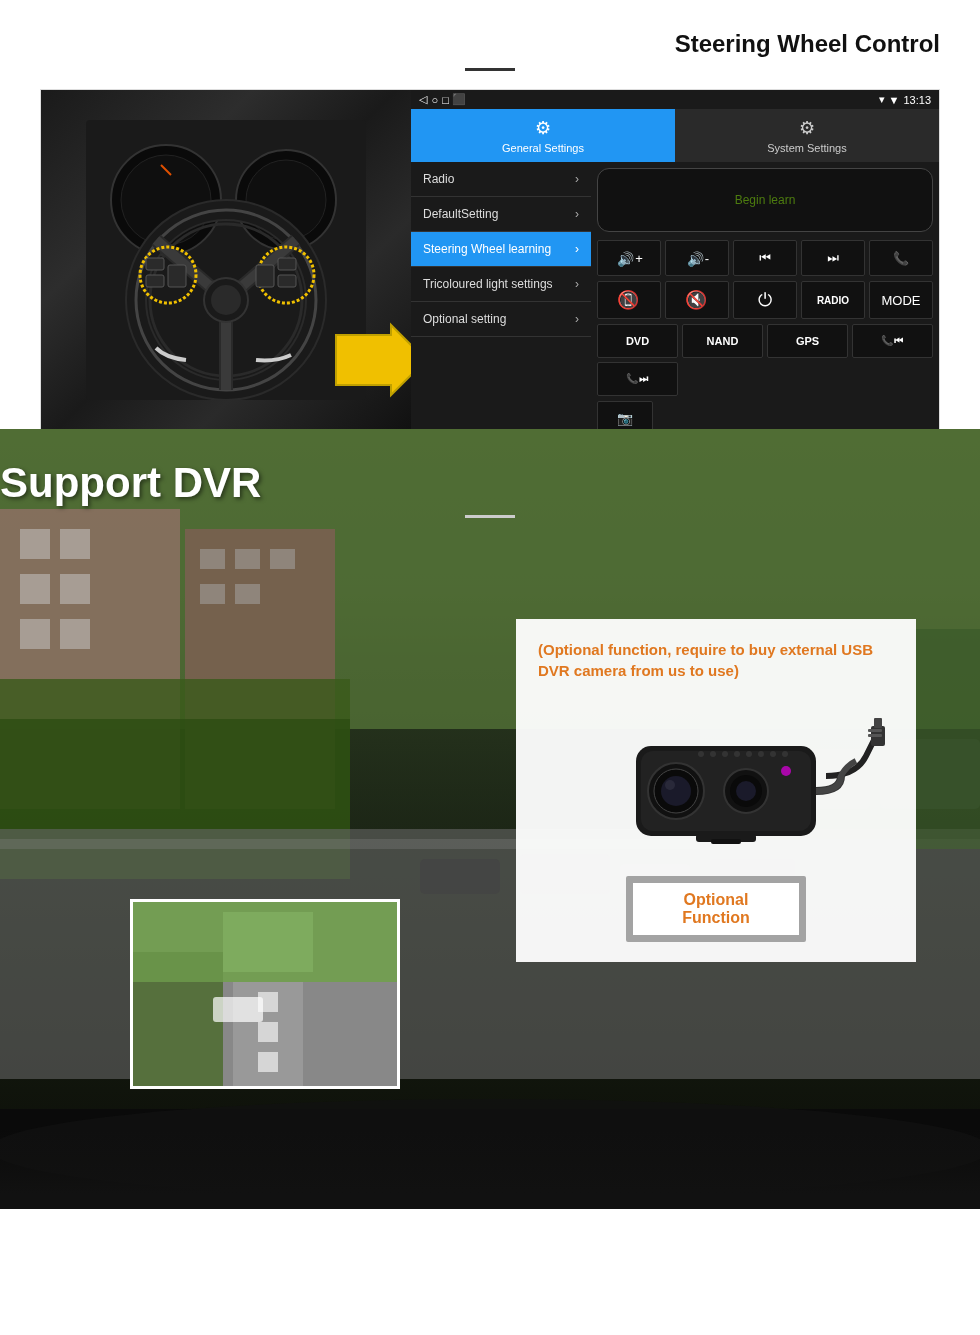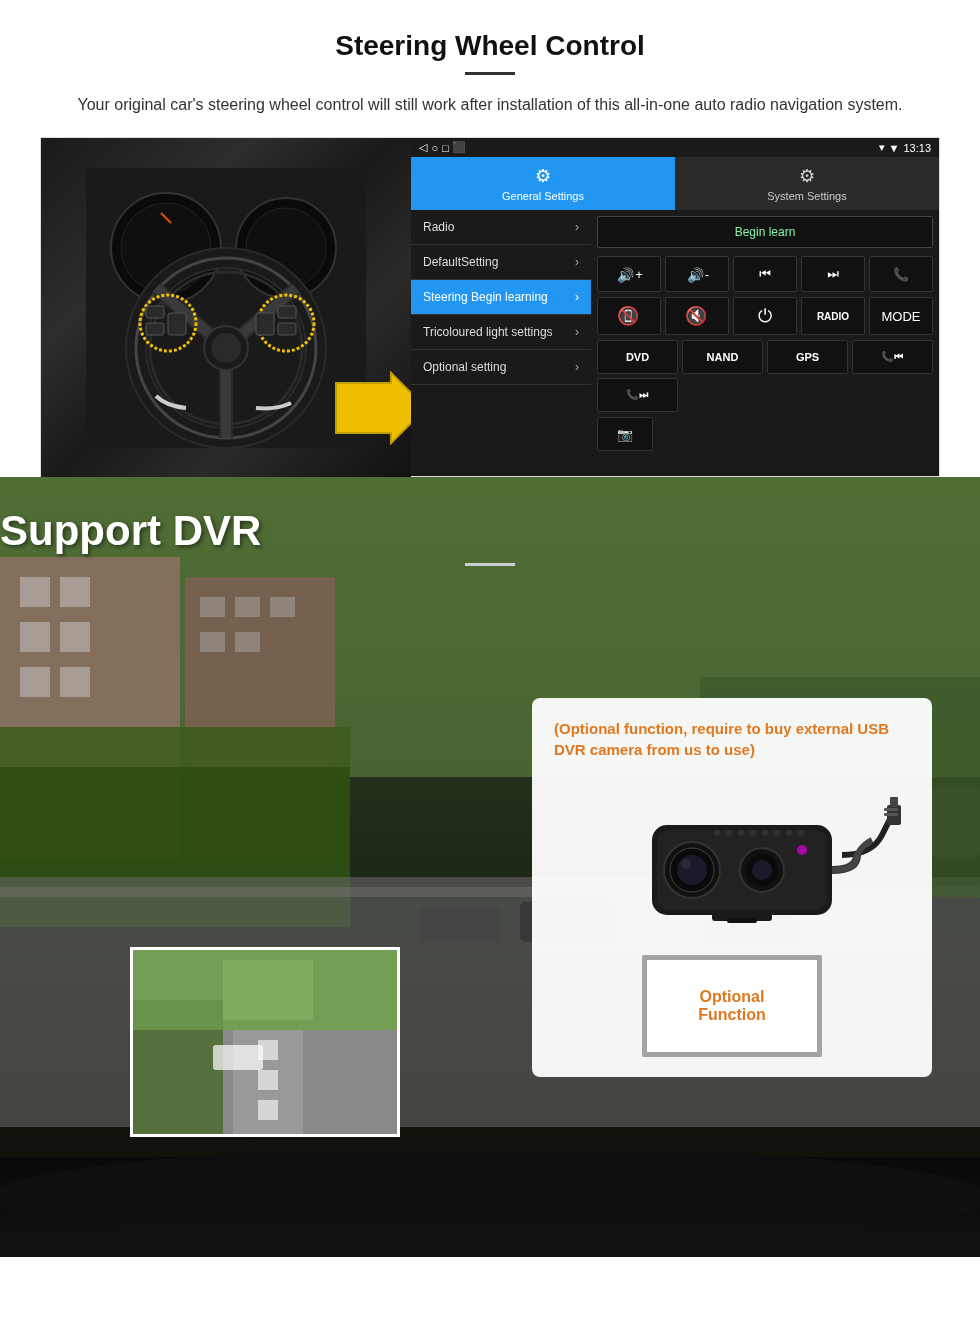--- a/index.html
+++ b/index.html
@@ -9,24 +9,25 @@
       font-family: Arial, sans-serif;
       overflow-x: hidden;
     }
 
     
     .section-swc {
       padding: 30px 40px 0;
       text-align: center;
     }
     .section-swc h1 {
-      font-size: 28px;
+      font-size: 24px;
       font-weight: 900;
       color: #111;
       margin-bottom: 10px;
+      text-align: right;
     }
     .section-swc .divider {
       width: 50px;
       height: 3px;
       background: #333;
       margin: 0 auto 18px;
     }
     .section-swc .subtitle {
       font-size: 16px;
       color: #333;
@@ -169,26 +170,26 @@
       gap: 5px;
     }
 
     .begin-learn-row {
       display: flex;
       justify-content: flex-end;
       margin-bottom: 3px;
     }
     .begin-learn-btn {
       background: #111;
-      color: #86efac;
+      color: #4d7c0f;
       border: 1px solid #444;
-      padding: 8px 20px;
+      padding: 24px 20px;
       font-size: 12px;
       cursor: pointer;
-      border-radius: 2px;
+      border-radius: 12px;
       width: 100%;
       text-align: center;
     }
 
     .ctrl-grid {
       display: grid;
       grid-template-columns: repeat(5, 1fr);
       gap: 4px;
     }
     .ctrl-btn {
@@ -286,27 +287,26 @@
       width: 50px;
       height: 3px;
       background: #ccc;
       margin: 8px auto 0;
     }
 
     
     .dvr-card {
       position: absolute;
       top: 190px;
-      right: 48px;
+      right: 64px;
       width: 400px;
       background: rgba(255,255,255,0.95);
       padding: 20px 22px;
-      border-radius: 8px;
+      border-radius: 0;
       z-index: 20;
-      margin-top: 31px;
     }
     .dvr-card .optional-text {
       color: #e07820;
       font-size: 15px;
       font-weight: bold;
       line-height: 1.4;
       margin-bottom: 10px;
     }
     .dvr-card .description {
       color: #333;
@@ -323,24 +323,24 @@
       display: flex;
       align-items: center;
       justify-content: center;
       margin-bottom: 15px;
     }
 
     .optional-function-btn {
       display: block;
       width: 180px;
       margin: 0 auto;
-      border: 5px solid #a3a3a3;
+      border: 7px solid #a3a3a3;
       color: #e07820;
       background: #fff;
-      padding: 28px 20px;
+      padding: 8px 20px;
       font-size: 16px;
       text-align: center;
       font-weight: bold;
       cursor: pointer;
       border-radius: 2px;
     }
 
     
     .dvr-preview {
       position: absolute;
@@ -369,21 +369,20 @@
       background: linear-gradient(to bottom, transparent, #111 80%);
       z-index: 5;
     }
   </style>
 </head>
 <body>
 
 <div class="section-swc">
   <h1>Steering Wheel Control</h1>
   <div class="divider"></div>
-  <p class="subtitle">Your original car's steering wheel control will still work after installation of this all-in-one auto radio navigation system.</p>
 
   <div class="screenshot-composite">
 
     <div class="sw-photo">
       <div class="sw-photo-inner">
         <svg class="sw-wheel" viewBox="0 0 280 280">
 
           <rect x="0" y="0" width="280" height="280" fill="#1a1a1a" rx="4"></rect>
 
           <circle cx="80" cy="80" r="55" fill="#0a0a0a" stroke="#333" stroke-width="2"></circle>
@@ -460,21 +459,21 @@
         <div class="left-menu">
           <div class="menu-item">
             <span>Radio</span>
             <span class="arrow">›</span>
           </div>
           <div class="menu-item">
             <span>DefaultSetting</span>
             <span class="arrow">›</span>
           </div>
           <div class="menu-item active">
-            <span>Steering Begin learning</span>
+            <span>Steering Wheel learning</span>
             <span class="arrow">›</span>
           </div>
           <div class="menu-item">
             <span style="text-align:left;display:block;">Tricoloured light settings</span>
             <span class="arrow">›</span>
           </div>
           <div class="menu-item">
             <span>Optional setting</span>
             <span class="arrow">›</span>
           </div>

